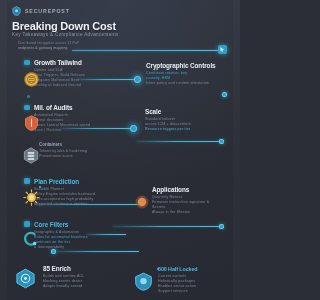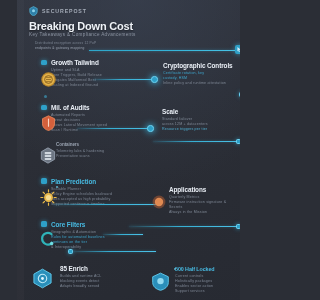--- a/index.html
+++ b/index.html
@@ -5,21 +5,21 @@
 <style>
   * { margin:0; padding:0; box-sizing:border-box; }
   html,body { width:240px; height:300px; overflow:hidden; }
   body {
     background:#2b2e36;
     font-family:"Liberation Sans", sans-serif;
     color:#c6cbd4;
     position:relative;
   }
   #stage {
-    position:absolute; left:17px; top:0; width:240px; height:300px;
+    position:absolute; left:0; top:0; width:240px; height:300px;
     background:
       radial-gradient(circle at 50% 0%, rgba(60,70,88,.55) 0%, rgba(43,46,54,0) 58%),
       linear-gradient(160deg,#31343d 0%, #2b2e36 42%, #272a32 100%);
   }
   
   .edge { position:absolute; top:0; bottom:0; width:7px; background:rgba(255,255,255,.022); }
   .edge.l { left:0; } .edge.r { right:0; }
 
   
   .brand { position:absolute; left:12px; top:6px; display:flex; align-items:center; gap:4px; }

